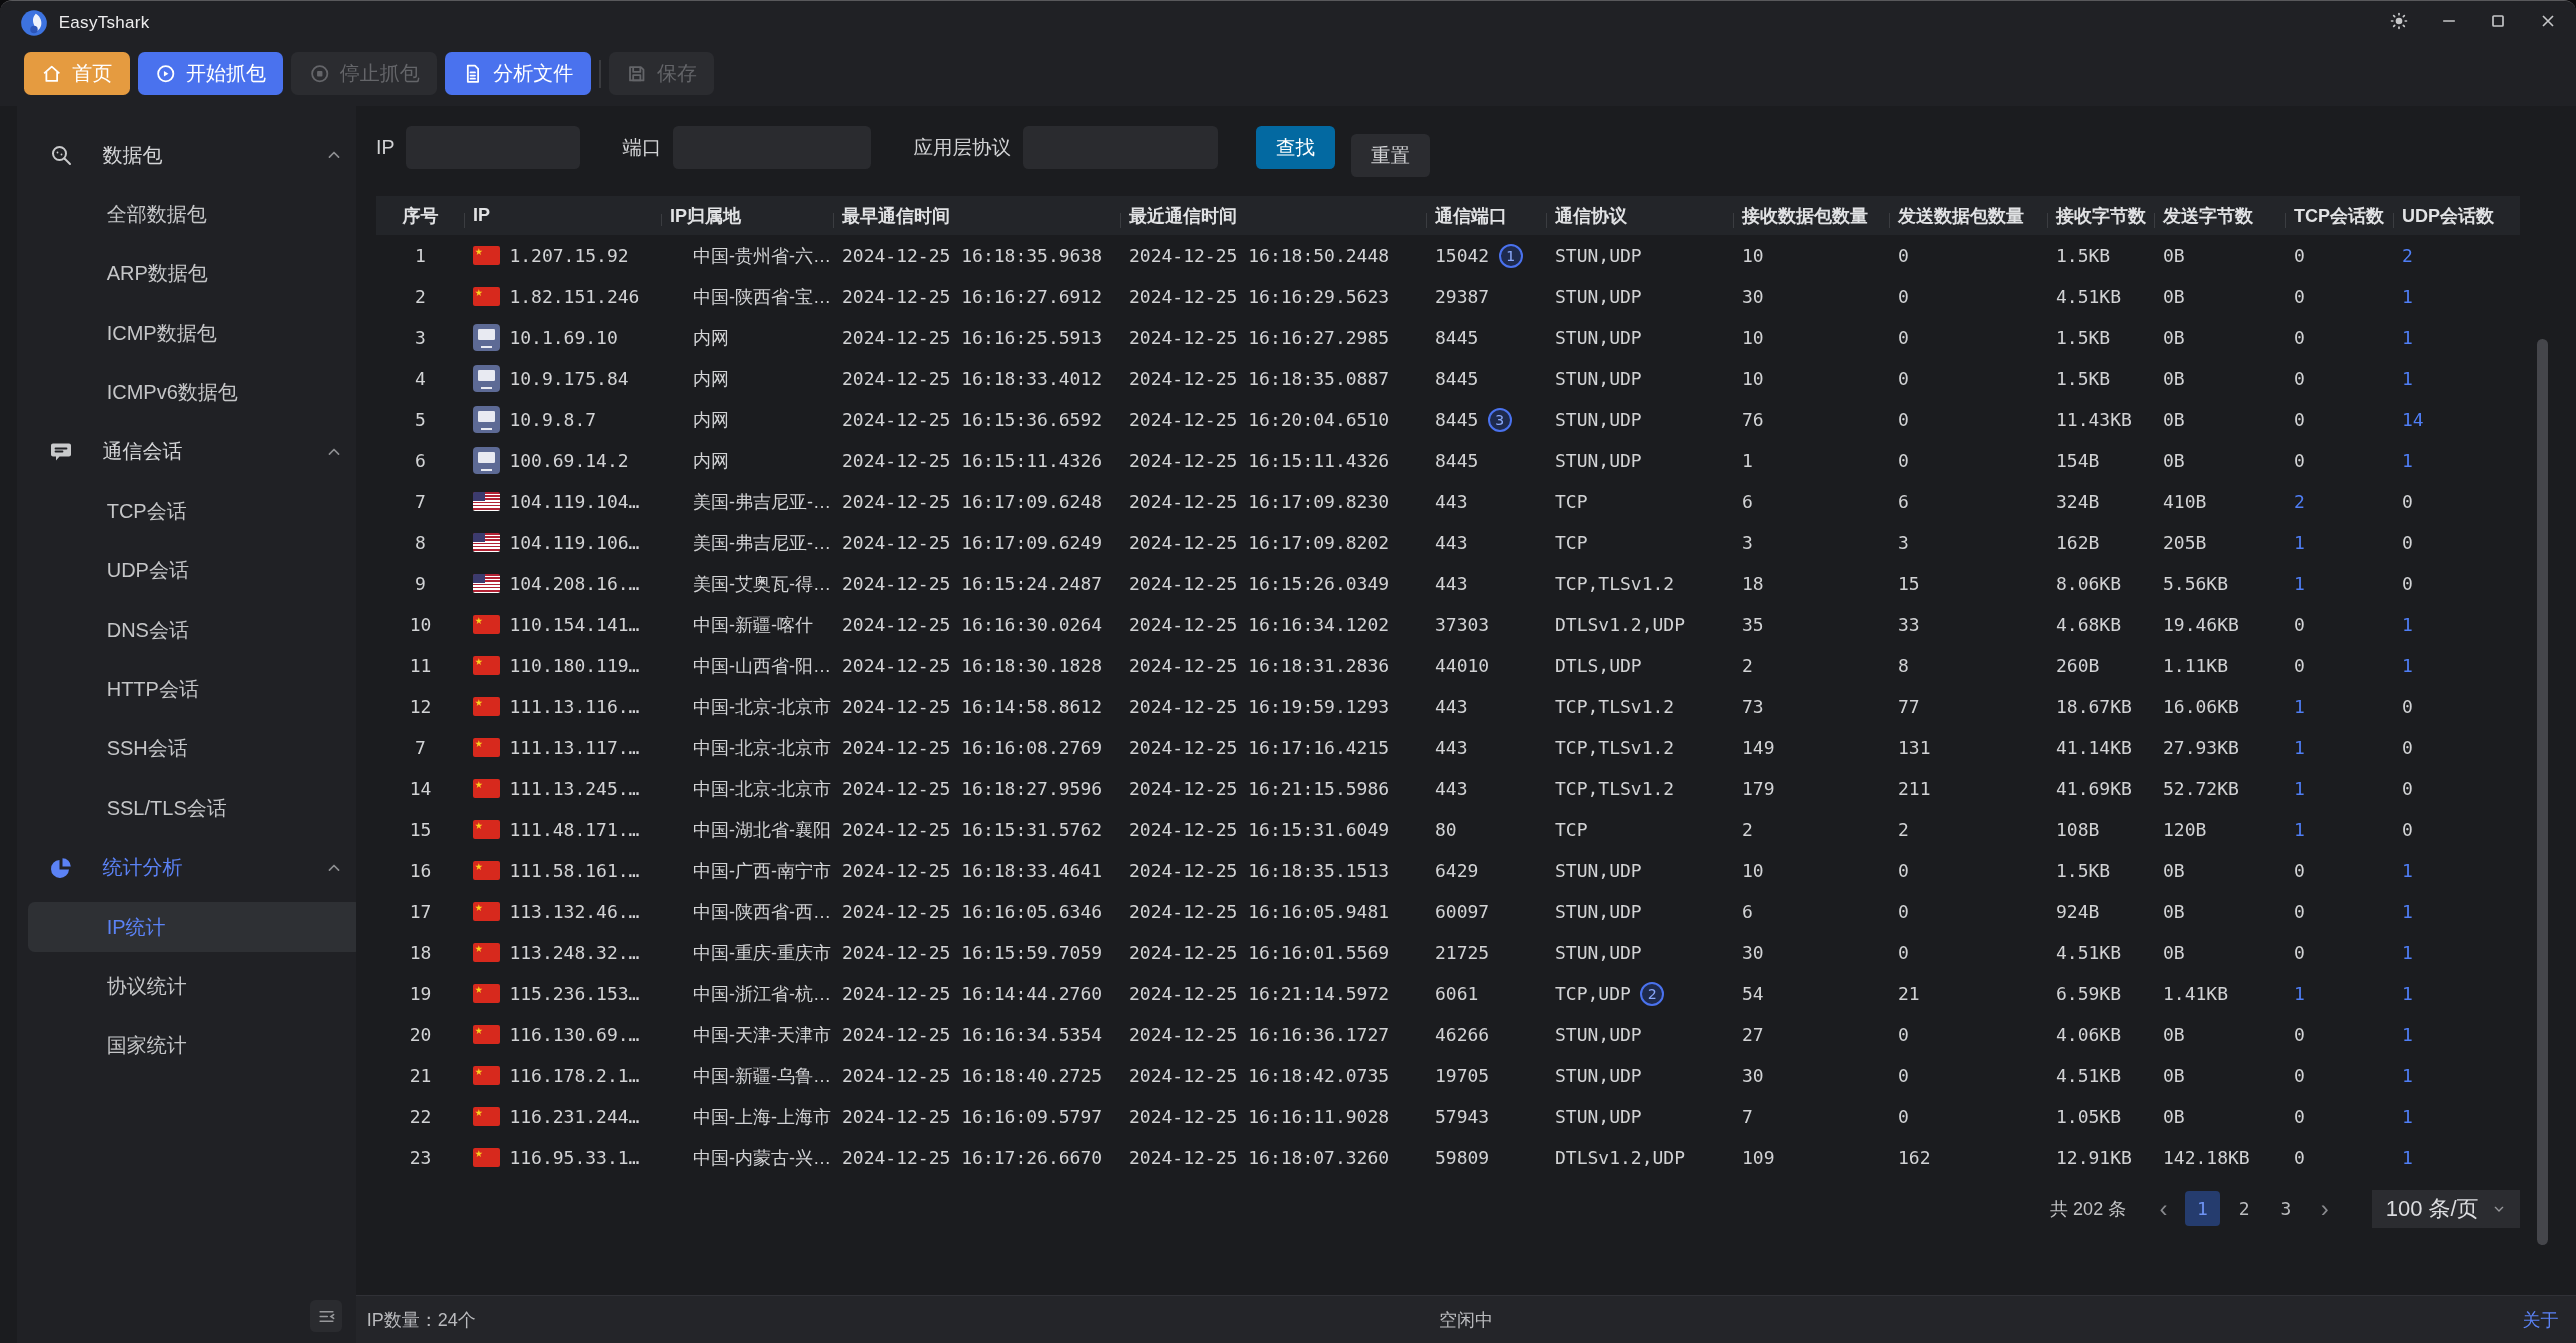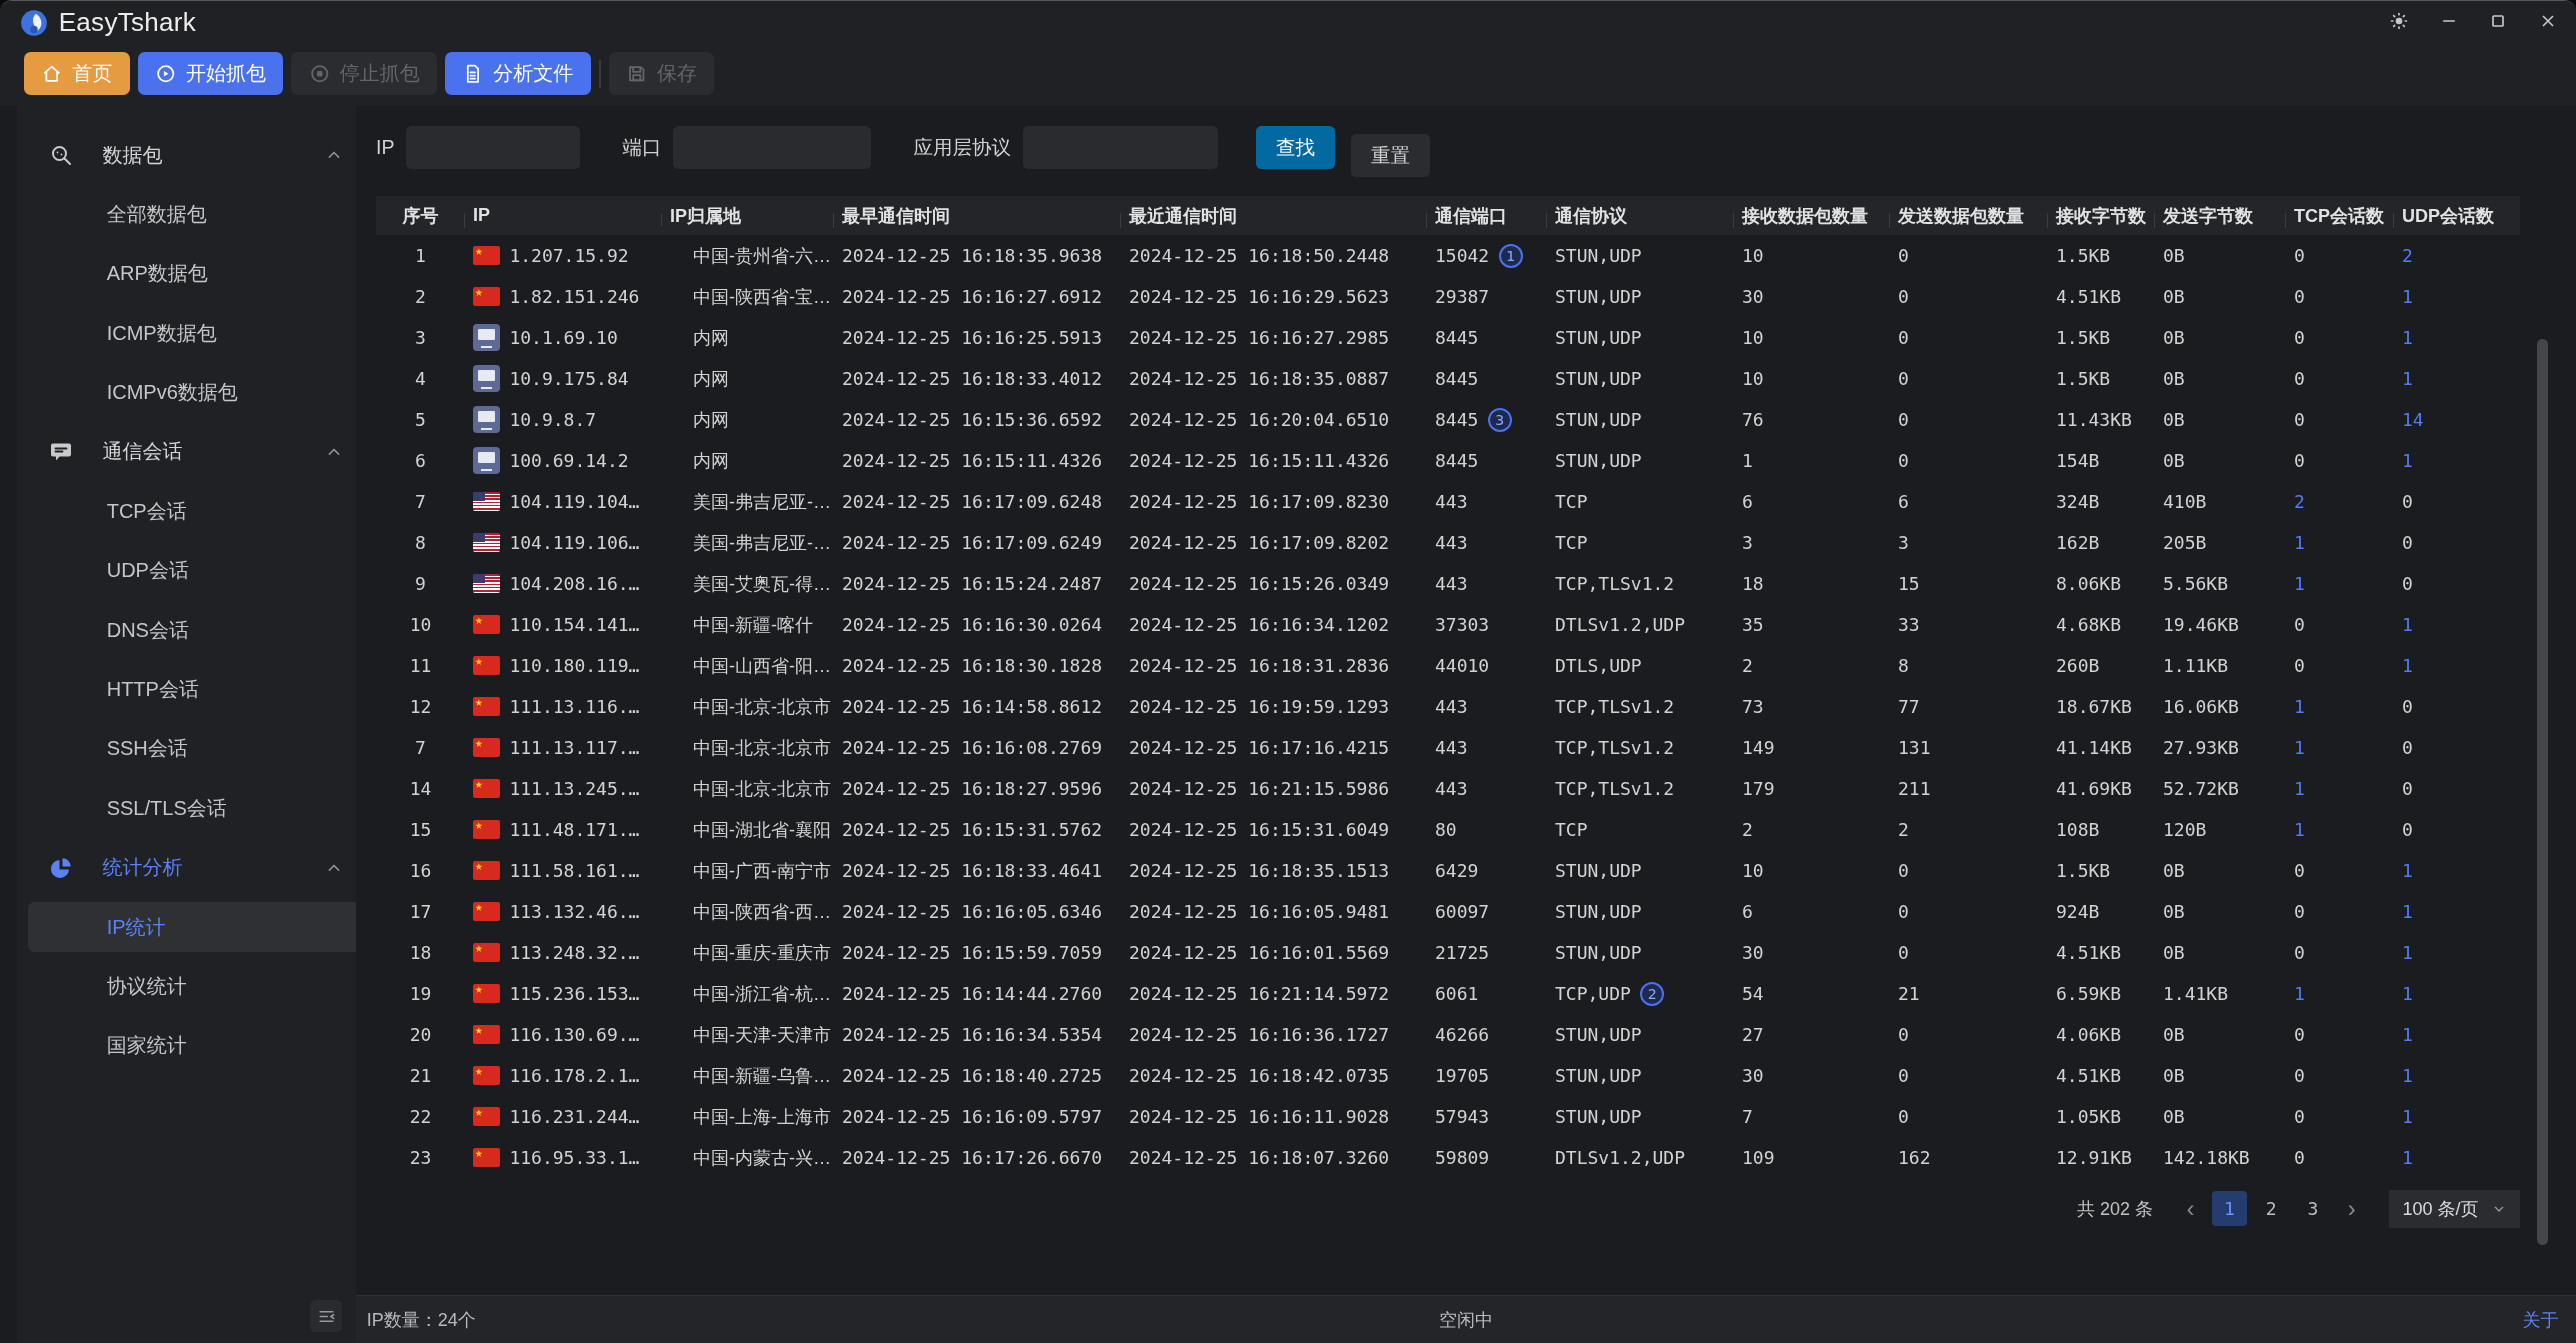--- a/index.html
+++ b/index.html
@@ -7,21 +7,21 @@
   .app {
     position: relative; width: 2576px; height: 1343px;
     background: #1b1c1f; overflow: hidden;
     border-radius: 12px 12px 0 0; border-top: 1.3px solid #59595c;
     font-family: "Liberation Sans", "DejaVu Sans", sans-serif;
     --cols: 89px 197px 172px 287px 306px 120px 187px 156px 158px 107px 131px 108px 127px;
   }
   .topbar { position: absolute; top: 0; left: 0; right: 0; height: 105px; background: #202125; }
   .titlebar { height: 43px; display: flex; align-items: center; padding-left: 20px; }
   .logo { width: 28px; height: 28px; flex: none; }
-  .app-title { margin-left: 10.7px; font-size: 26px; color: #ededee; letter-spacing: 0.3px; }
+  .app-title { margin-left: 10.7px; font-size: 17px; color: #ededee; letter-spacing: 0.3px; }
   .winctrl { position: absolute; top: 5.4px; right: 13.4px; display: flex; gap: 20px; }
   .winbtn { width: 29.5px; height: 29.5px; display: flex; align-items: center; justify-content: center; color: #c6c7c9; cursor: pointer; }
   .winbtn svg { width: 20px; height: 20px; }
 
   .toolbar { display: flex; align-items: center; gap: 8px; padding: 8px 0 0 24px; }
   .tbtn { height: 43px; border-radius: 6.7px; display: flex; align-items: center; gap: 9.4px; padding: 0 17.4px; font-size: 20px; color: #fff; cursor: pointer; }
   .tbtn .icn { width: 21.5px; height: 21.5px; }
   .tbtn.orange { background: #e59b40; }
   .tbtn.blue { background: #4a72ee; }
   .tbtn.disabled { background: #2b2c30; color: #646569; cursor: default; }
@@ -70,21 +70,21 @@
   .badge { min-width: 24px; height: 24px; padding: 0 4px; border: 2px solid #4a72ee; background: #1e2a4d; color: #8aa7f8; border-radius: 13.4px; font-size: 14.8px; display: inline-flex; align-items: center; justify-content: center; font-family: "DejaVu Sans Mono", monospace; flex: none; cursor: pointer; }
 
   .vscroll { position: absolute; top: 233px; right: 28px; width: 10.7px; bottom: 121px; }
   .vscroll .thumb { position: absolute; top: 0; left: 0; width: 10.7px; height: 906px; background: #45464b; border-radius: 5.4px; }
 
   .pagination { display: flex; align-items: center; justify-content: flex-end; gap: 6.7px; margin: 10.7px 56px 0 0; height: 40px; }
   .pg-total { margin-right: 16px; font-size: 18px; color: #c2c3c5; }
   .pg-arrow { width: 29.5px; height: 35px; display: flex; align-items: center; justify-content: center; color: #898a8e; font-size: 24px; cursor: pointer; }
   .pg-num { min-width: 35px; height: 35px; border-radius: 4px; display: flex; align-items: center; justify-content: center; color: #bcbdbf; font-size: 18px; font-family: "DejaVu Sans Mono", monospace; cursor: pointer; }
   .pg-num.active { background: #253c6e; color: #6f94f6; }
-  .pg-size { height: 38px; background: #2b2c30; border-radius: 0; display: flex; align-items: center; gap: 12px; padding: 0 13.4px; margin-left: 16px; color: #dcdde0; font-size: 18px; cursor: pointer; }
+  .pg-size { height: 38px; background: #2b2c30; border-radius: 0; display: flex; align-items: center; gap: 12px; padding: 0 13.4px; margin-left: 26px; color: #dcdde0; font-size: 22px; cursor: pointer; }
   .pg-size .dd { width: 16px; height: 16px; color: #97989b; }
 
   .statusbar { position: absolute; left: 356px; right: 0; bottom: 0; height: 48px; background: #242529; border-top: 1.3px solid #303136; display: flex; align-items: center; font-size: 18px; color: #b9babd; }
   .sb-left { margin-left: 10.7px; position: relative; z-index: 1; }
   .sb-center { position: absolute; left: 0; right: 0; text-align: center; }
   .sb-right { margin-left: auto; margin-right: 17.4px; color: #5b82f5; position: relative; z-index: 1; cursor: pointer; }
   .icn svg { width: 100%; height: 100%; display: block; }
   .icn { display: inline-flex; }
 </style>
 </head>

